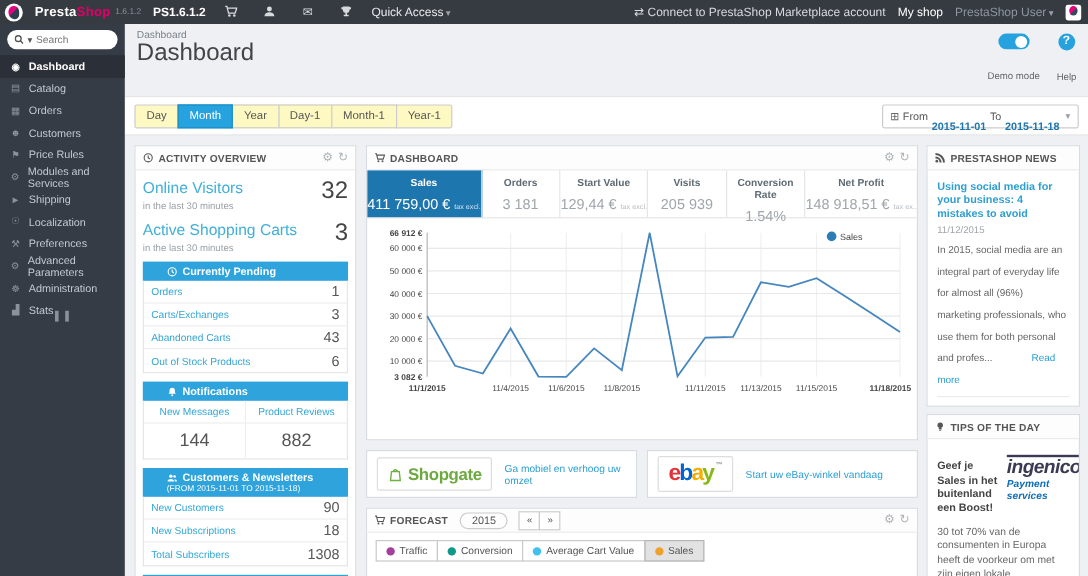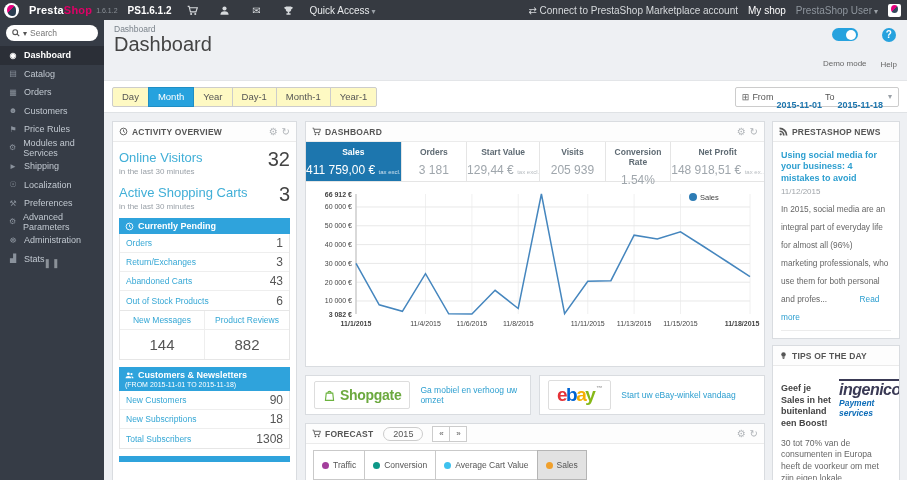--- a/index.html
+++ b/index.html
@@ -77,21 +77,21 @@
   .col-left .panel{height:100%;overflow:hidden;}
   .col-center{position:absolute;left:201px;top:101px;width:460px;}
   .col-right{position:absolute;left:668px;top:101px;width:128px;}
   
   .act-body{padding:6px;}
   .stat{overflow:hidden;margin-bottom:7px;}
   .stat .sl{float:left;}
   .stat .sl a{font-size:13px;color:#41afd7;text-decoration:none;cursor:pointer;}
   .stat .sl .sub{font-size:8px;color:#9aa1a8;margin-top:1px;}
   .stat .sv{float:right;font-size:20px;color:#444;}
-  .bluehead{background:#2fa3dc;color:#fff;padding:3px 6px;font-size:9px;font-weight:bold;display:flex;
+  .bluehead{background:#2fa3dc;color:#fff;padding:3px 20px;font-size:9px;font-weight:bold;display:flex;
     align-items:center;gap:4px;margin-top:7px;}
   .bluehead svg{width:9px;height:9px;fill:#fff;stroke:#fff;}
   .bluehead.two{display:block;}
   .bluehead.two .bh-top{display:flex;align-items:center;gap:4px;}
   .bluehead .bsub{font-size:7px;font-weight:normal;margin-top:1px;display:block;}
   .ptable{border:1px solid #e6e6e6;border-top:0;}
   .prow{display:flex;justify-content:space-between;align-items:center;height:19px;padding:0 6px;
     border-bottom:1px solid #eee;}
   .prow:last-child{border-bottom:0;}
   .prow a{font-size:8.5px;color:#35a7d5;text-decoration:none;cursor:pointer;}
@@ -124,21 +124,21 @@
   .ebay-logo span{font-size:19px;font-weight:bold;letter-spacing:-1.5px;line-height:24px;}
   .ebay-logo .tm{font-size:6px;color:#999;letter-spacing:0;line-height:10px;margin-left:2px;}
   .module a{font-size:8.5px;color:#2d9fd0;text-decoration:none;cursor:pointer;}
   
   .forecast{margin-top:8px;height:120px;overflow:hidden;}
   .pill{border:1px solid #ccc;border-radius:9px;padding:1px 9px;font-size:9px;color:#555;margin-left:6px;}
   .fnav{display:flex;margin-left:6px;}
   .fnav button{width:18px;height:16px;border:1px solid #ccc;background:#fff;font-size:8px;color:#555;
     cursor:pointer;margin-left:-1px;line-height:1;font-family:inherit;}
   .legendrow{display:flex;margin:6px 0 0 8px;}
-  .lbtn{height:30px;display:flex;align-items:center;gap:4px;padding:0 8px;border:1px solid #c9c9c9;background:#fff;
+  .lbtn{height:18px;display:flex;align-items:center;gap:4px;padding:0 8px;border:1px solid #c9c9c9;background:#fff;
     font-size:8.5px;color:#555;margin-left:-1px;cursor:pointer;font-family:inherit;}
   .lbtn.active{background:#e2e2e2;border-color:#b5b5b5;}
   .ldot{width:7px;height:7px;border-radius:50%;display:inline-block;}
   
   .news{height:218px;overflow:hidden;}
   .news-body{padding:6px 8px;}
   .art .atitle{font-size:9px;font-weight:bold;color:#2d9fd0;line-height:1.25;text-decoration:none;display:block;cursor:pointer;}
   .art .adate{font-size:8px;color:#a0a5aa;margin:3px 0 2px;}
   .art .atext{font-size:8.3px;color:#666;line-height:1.3;}
   .art a.rm{color:#2d9fd0;text-decoration:none;font-size:8.3px;cursor:pointer;padding-left:28px;}
@@ -312,33 +312,40 @@
               <path d="M8 4.5V8l2.5 1.8" fill="none" stroke-width="1.6"></path>
             </svg>
           <span>Currently Pending</span>
         </div>
         <div class="ptable">
           <div class="prow">
               <a>Orders</a>
               <span class="pv">1</span>
             </div>
           <div class="prow">
-              <a>Return/Exchanges</a>
+              <a>Carts/Exchanges</a>
               <span class="pv">3</span>
             </div>
           <div class="prow">
               <a>Abandoned Carts</a>
               <span class="pv">43</span>
             </div>
           <div class="prow">
               <a>Out of Stock Products</a>
               <span class="pv">6</span>
             </div>
         </div>
 
+        <div class="bluehead">
+          <svg viewBox="0 0 16 16">
+              <path d="M8 2a4 4 0 0 0-4 4v3l-1.5 2h11L12 9V6a4 4 0 0 0-4-4z" stroke="none"></path>
+              <circle cx="8" cy="13" r="1.5" stroke="none"></circle>
+            </svg>
+          <span>Notifications</span>
+        </div>
         <div class="ngrid">
           <div class="ncol">
             <a>New Messages</a>
             <div class="nv">144</div>
           </div>
           <div class="ncol">
             <a>Product Reviews</a>
             <div class="nv">882</div>
           </div>
         </div>

